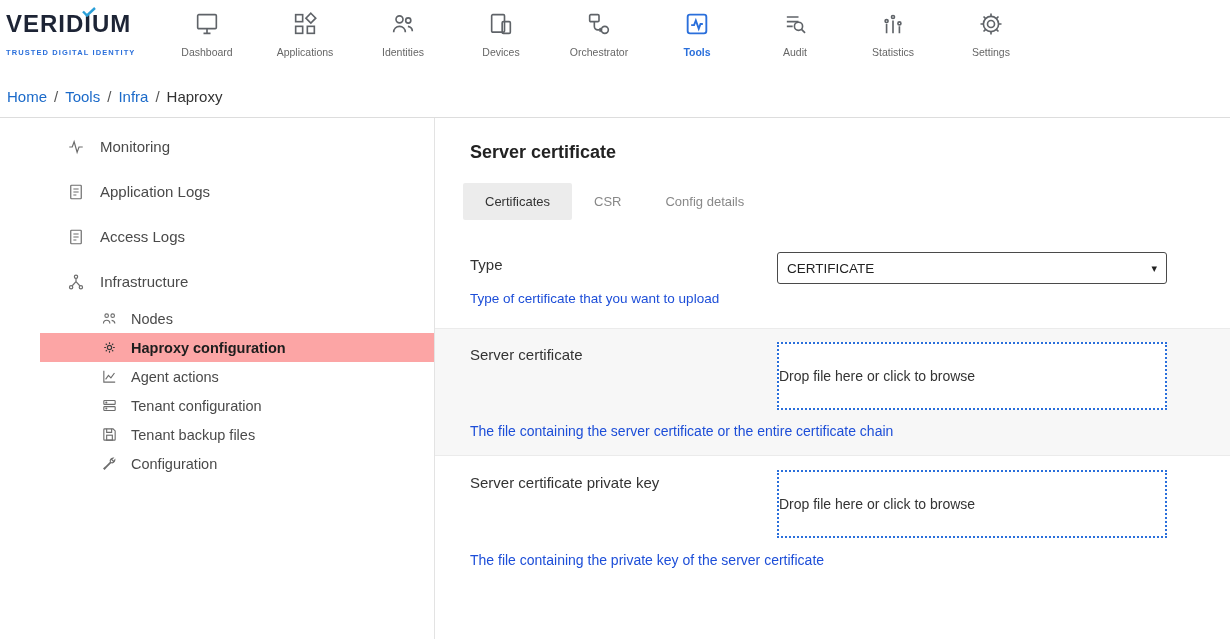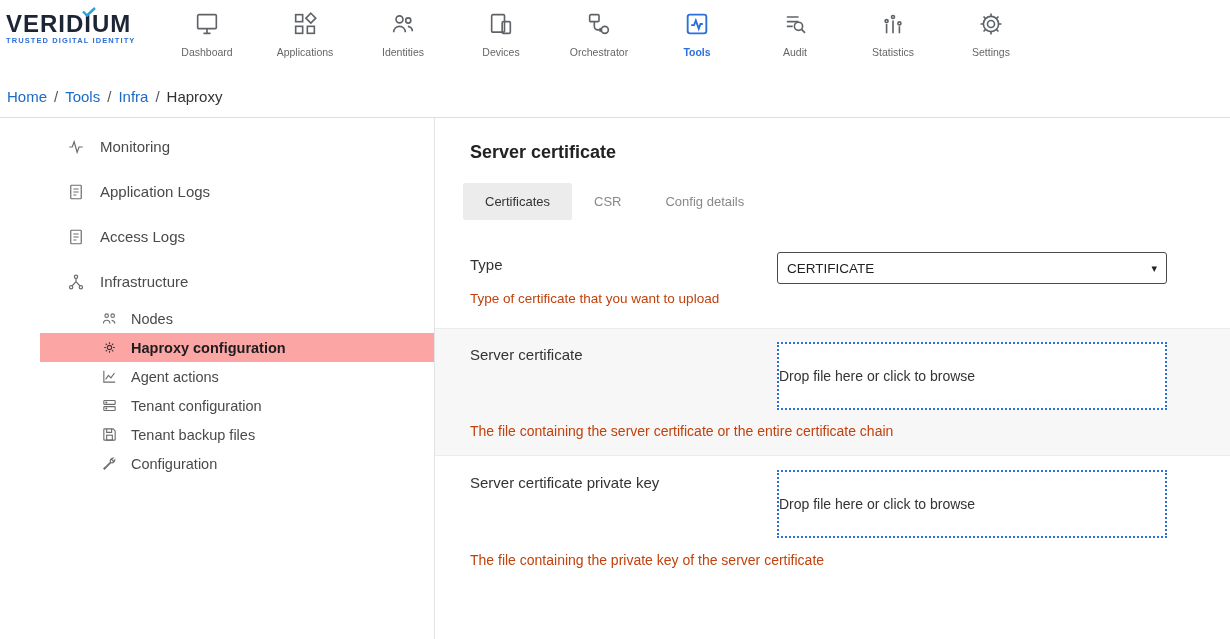--- a/index.html
+++ b/index.html
@@ -4,21 +4,21 @@
 <style>
   * { margin:0; padding:0; box-sizing:border-box; }
   html,body { width:1230px; height:639px; overflow:hidden; background:#fff;
     font-family:"Liberation Sans", sans-serif; color:#333; }
 
   
   .topbar { height:76px; display:flex; align-items:flex-start; background:#fff; }
   .brand { width:158px; padding:12px 0 0 6px; position:relative; }
   .brand-name { font-size:24px; font-weight:bold; letter-spacing:1px; color:#1d2435; line-height:1; }
   .brand-check { position:absolute; top:7px; left:82px; }
-  .brand-tagline { font-size:7.5px; color:#2a6fdb; letter-spacing:1.1px; margin-top:0; font-weight:bold; }
+  .brand-tagline { font-size:7.5px; color:#2a6fdb; letter-spacing:1.1px; margin-top:12px; font-weight:bold; }
   .nav-items { display:flex; padding-top:8px; }
   .nav-item { width:98px; display:flex; flex-direction:column; align-items:center; cursor:pointer; color:#5f6368; }
   .nav-item .nicon { height:32px; display:flex; align-items:center; justify-content:center; }
   .nav-item .nlabel { font-size:10.5px; margin-top:6px; color:#666; }
   .nav-item.active { color:#2a6fdb; }
   .nav-item.active .nlabel { color:#2a6fdb; font-weight:bold; }
 
   
   .breadcrumb-bar { height:42px; display:flex; align-items:center; padding-left:7px;
     border-bottom:1px solid #ddd; font-size:15px; }
@@ -45,21 +45,21 @@
   .tab { padding:11px 22px; font-size:13px; color:#888; cursor:pointer; }
   .tab.active { background:#ececec; color:#333; border-radius:2px; }
 
   .field-row { display:grid; grid-template-columns:1fr 390px; column-gap:0;
     padding:0 63px 0 35px; align-items:start; }
   .row-type { margin-top:32px; }
   .row-shaded { margin-top:22px; background:#f7f7f7; border-top:1px solid #ebebeb;
     border-bottom:1px solid #ebebeb; padding-top:13px; padding-bottom:16px; }
   .row-plain { padding-top:14px; }
   .field-label { font-size:15px; color:#333; padding-top:4px; }
-  .field-help { grid-column:1 / -1; font-size:13.5px; color:#c2410c; margin-top:7px; }
+  .field-help { grid-column:1 / -1; font-size:13.5px; color:#1d4ed8; margin-top:7px; }
   .row-shaded .field-help { margin-top:13px; font-size:14px; }
   .row-plain .field-help { margin-top:14px; font-size:14px; }
 
   .select-box { height:32px; border:1px solid #4a4a4a; border-radius:3px; background:#fff;
     display:flex; align-items:center; justify-content:space-between; padding:0 9px;
     font-size:13.5px; color:#222; cursor:pointer; }
   .select-caret { font-size:11px; color:#222; }
 
   .dropzone { height:68px; border:2px dotted #2a6fdb; background:#fff; display:flex;
     align-items:center; justify-content:flex-start; font-size:14px; color:#333; cursor:pointer; }

